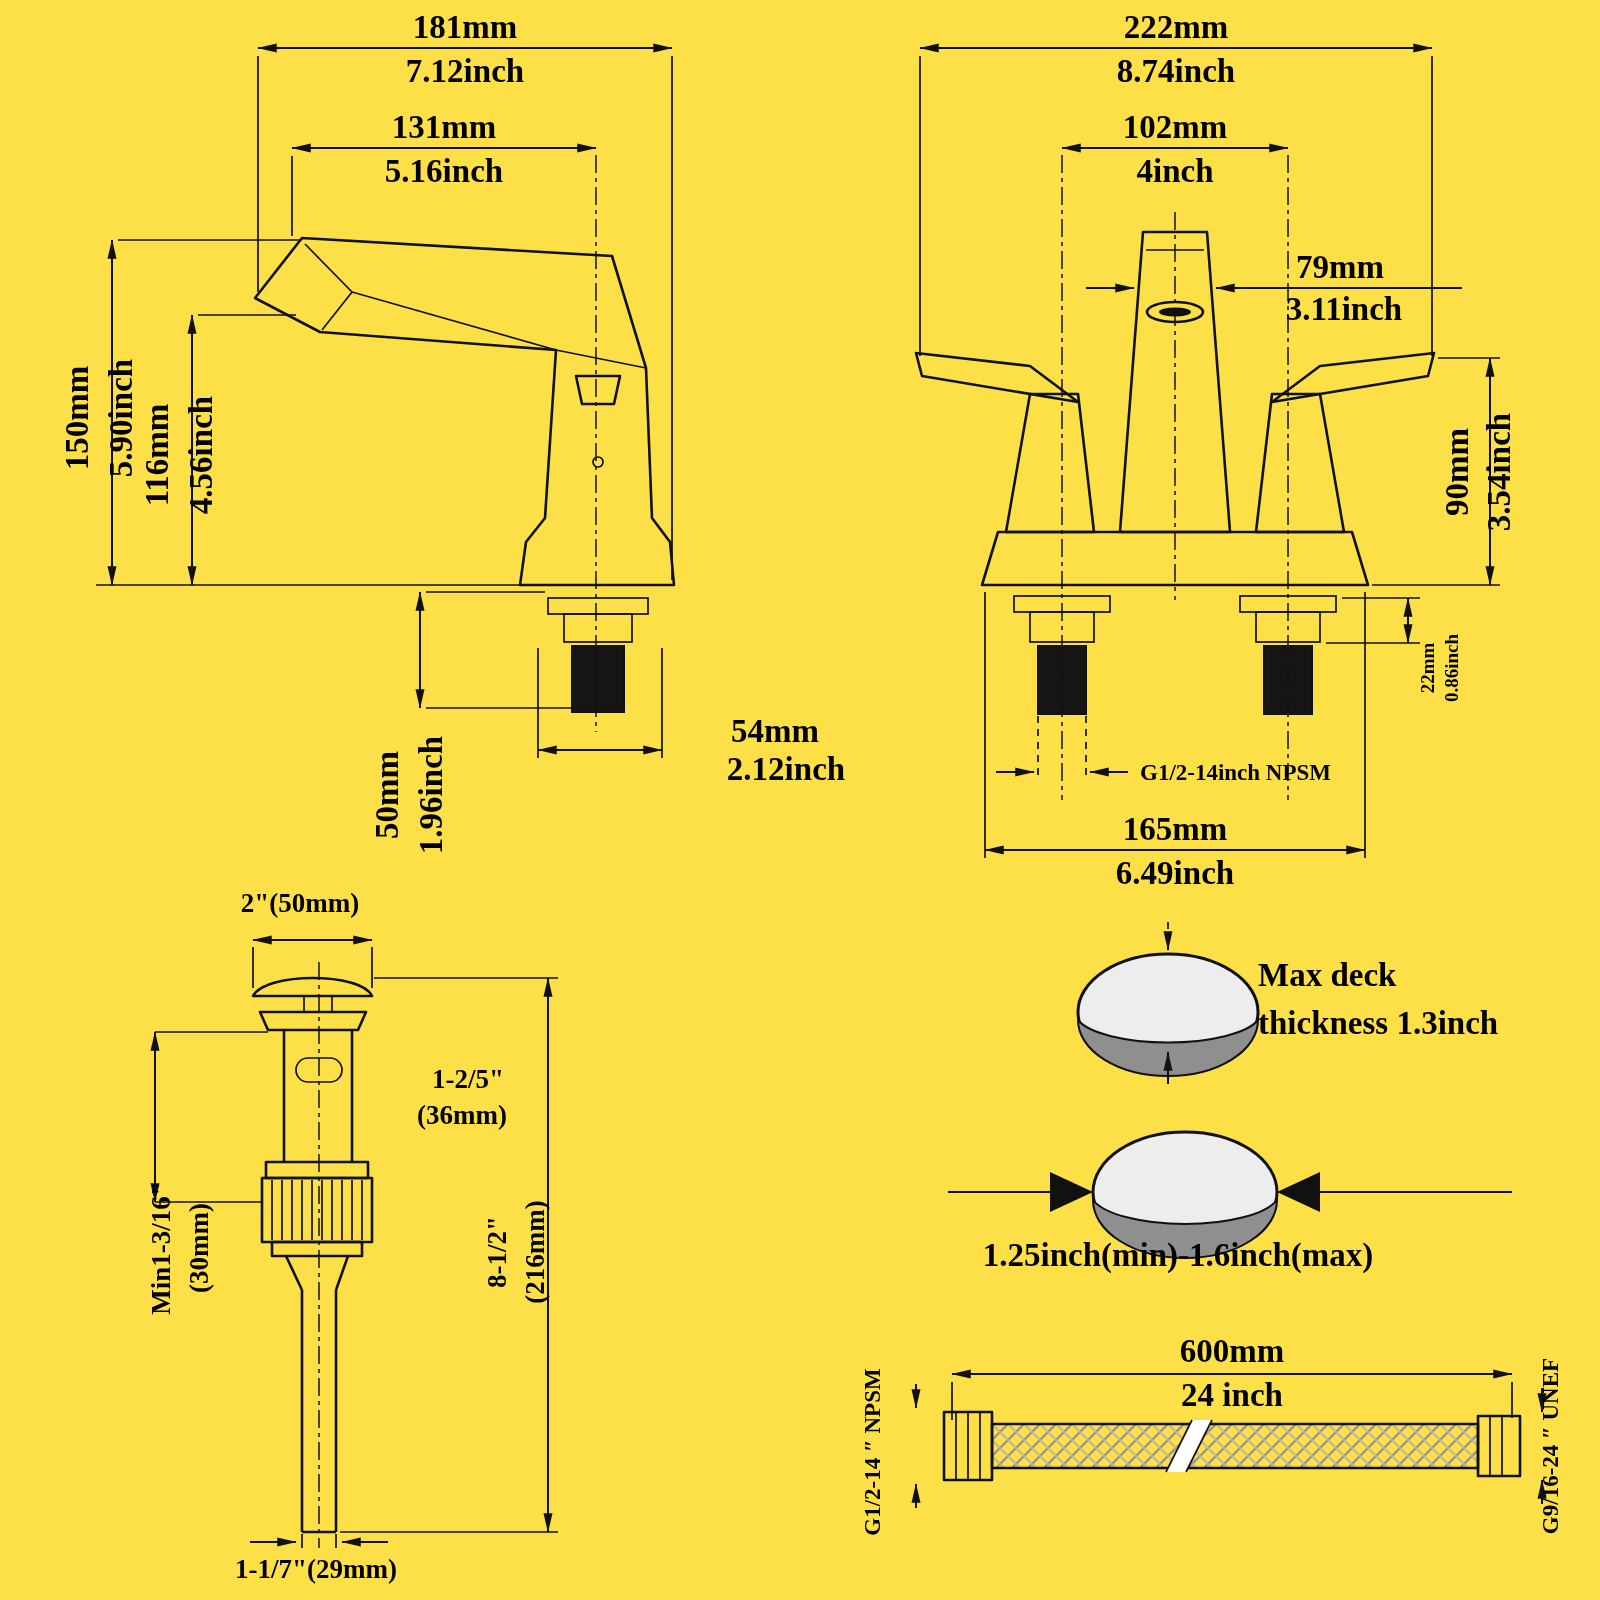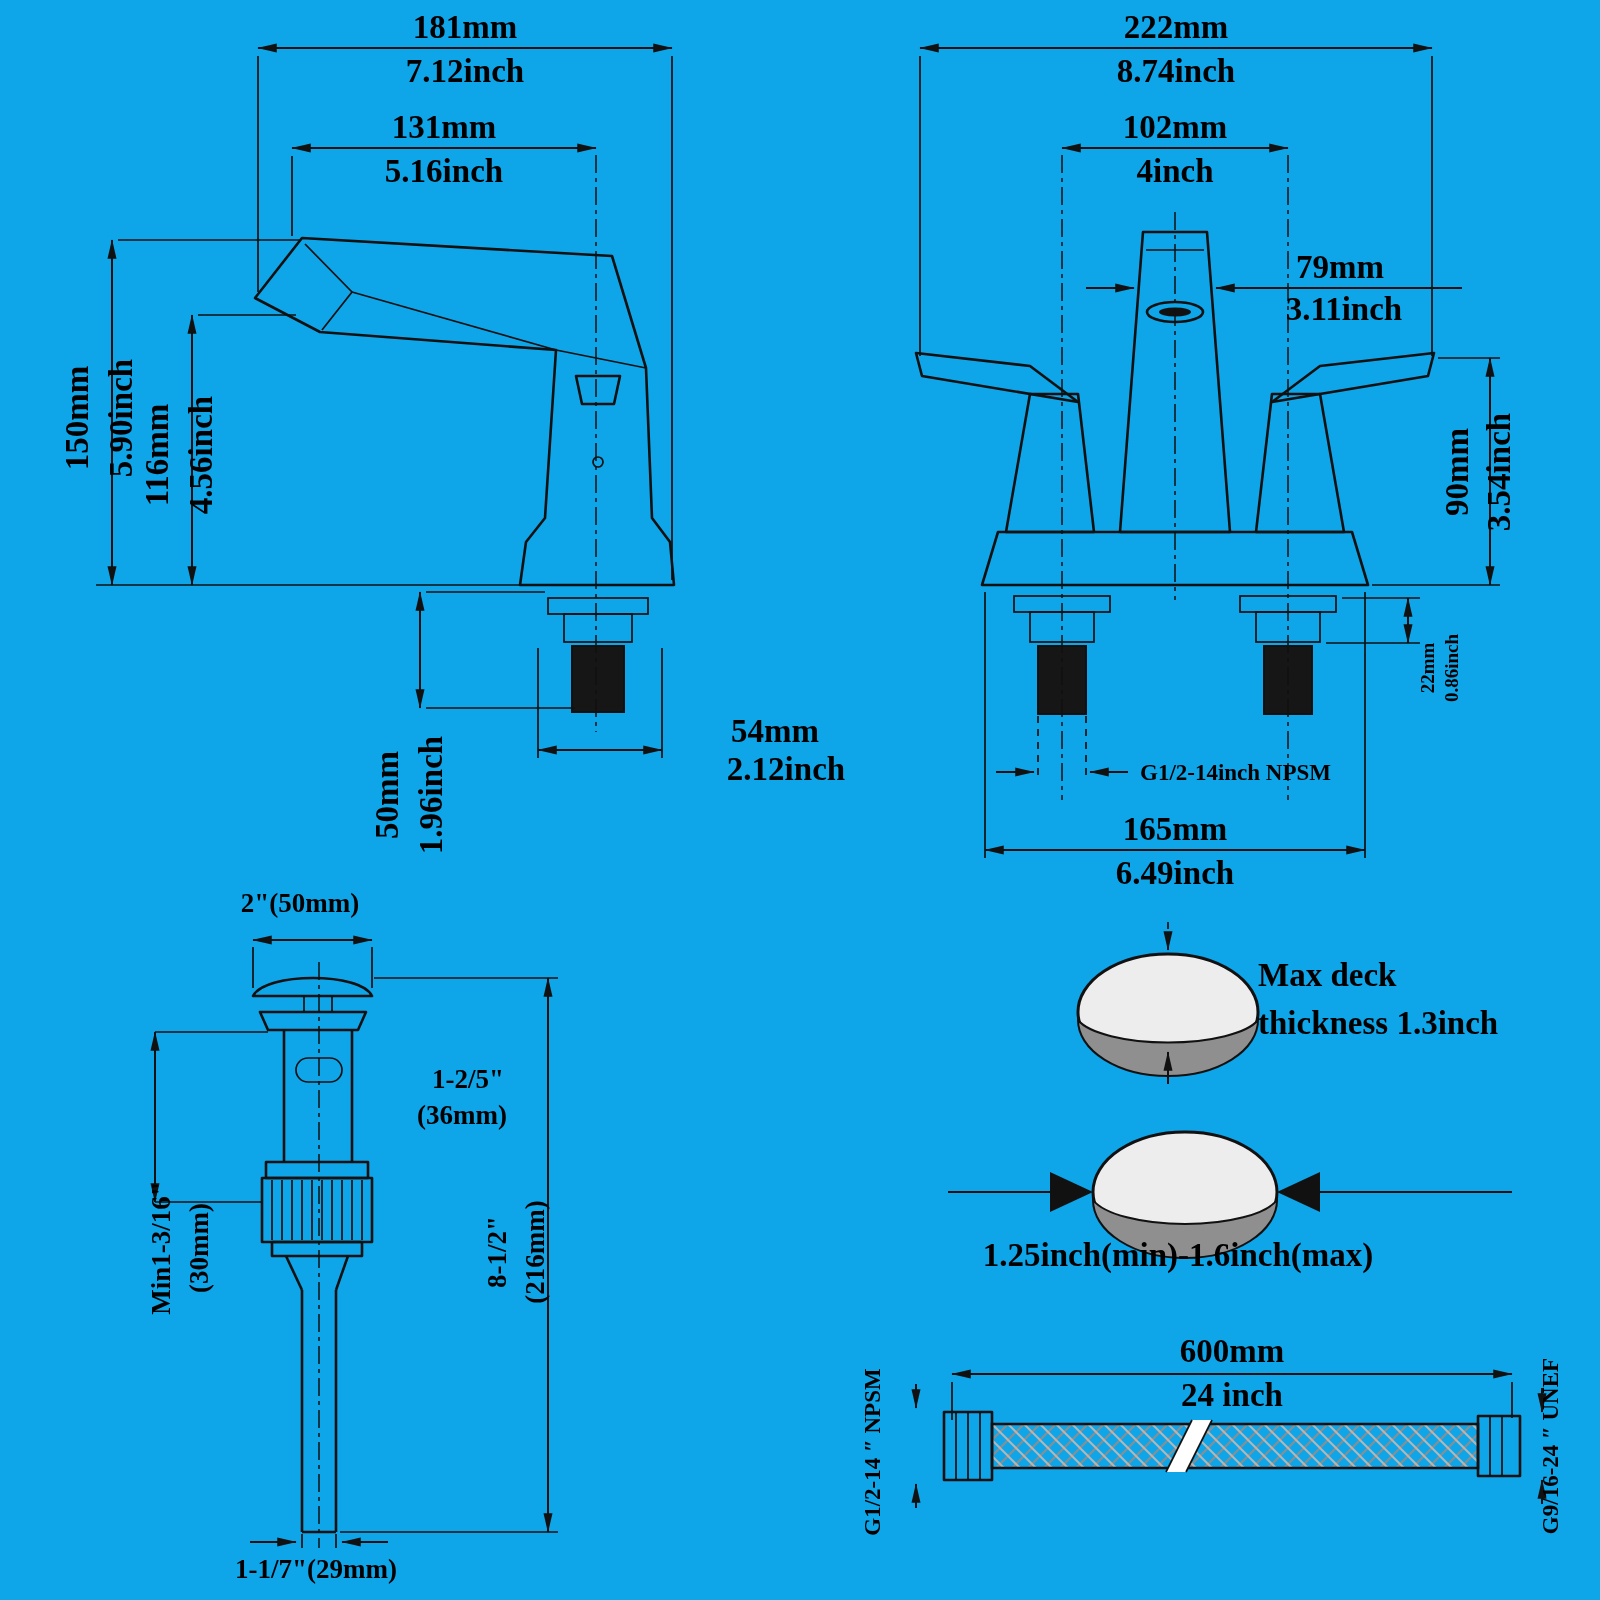--- a/index.html
+++ b/index.html
@@ -1,16 +1,16 @@
 <!DOCTYPE html>
 <html><head>
 <meta charset="utf-8">
 <style>
   html,body{margin:0;padding:0;background:#fff;}
-  .stage{position:relative;width:1600px;height:1600px;background:#0ea5e9;overflow:hidden;}
+  .stage{position:relative;width:1600px;height:1600px;background:#fde047;overflow:hidden;}
   svg{display:block;}
   .ln{fill:none;stroke:#111;stroke-width:2.6;stroke-linejoin:round;}
   .thin{fill:none;stroke:#111;stroke-width:1.7;}
   .dim{fill:none;stroke:#111;stroke-width:2;}
   .cl{fill:none;stroke:#111;stroke-width:1.5;stroke-dasharray:18 5 4 5;}
   .dash{fill:none;stroke:#111;stroke-width:1.7;stroke-dasharray:7 6;}
   text{font-family:"Liberation Serif","DejaVu Serif",serif;font-weight:bold;fill:#000;}
   .t-big{font-size:33px;text-anchor:middle;}
   .t-med{font-size:27px;text-anchor:middle;}
   .t-sm{font-size:23px;text-anchor:middle;}

